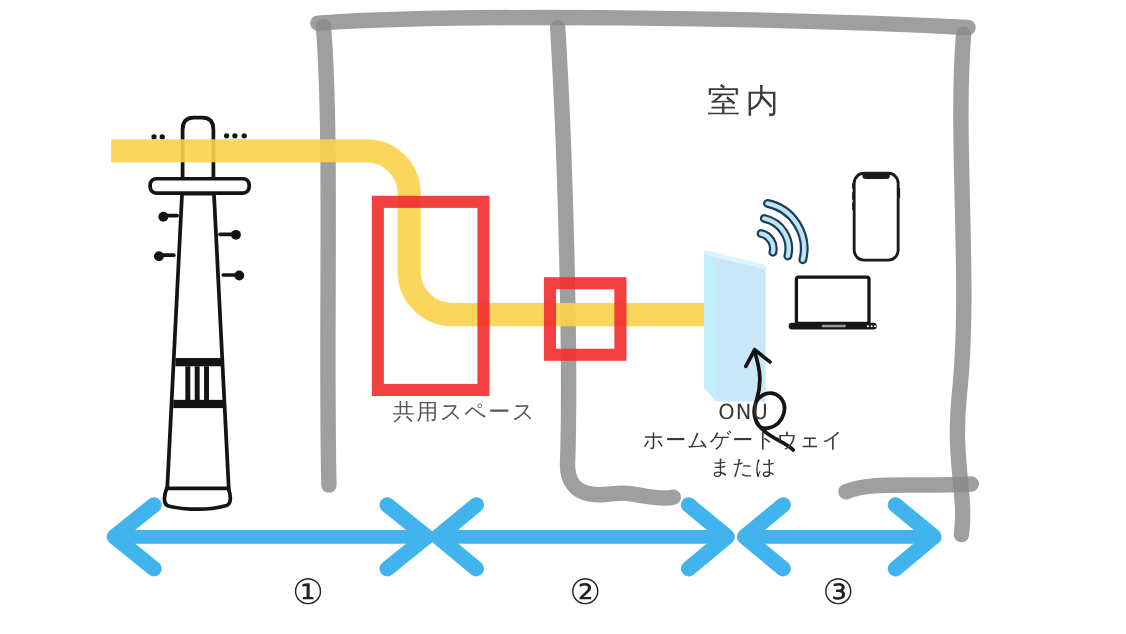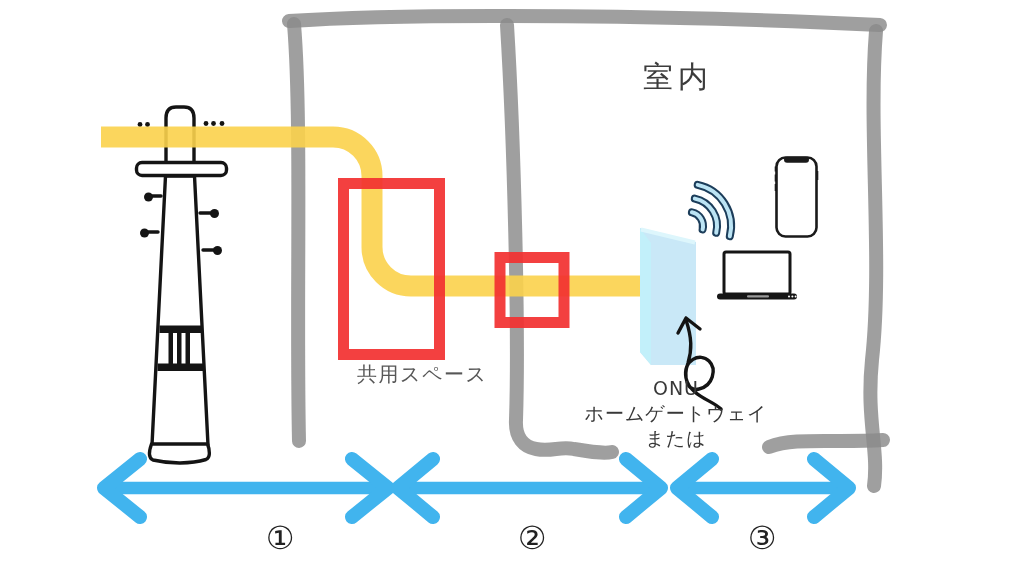--- a/index.html
+++ b/index.html
@@ -17,23 +17,23 @@
   .cable{stroke:var(--cable-yellow,#fbd24b);stroke-opacity:.9;stroke-width:21;fill:none;stroke-linecap:butt;}
   .redbox{stroke:var(--highlight-red,#f23030);stroke-opacity:.92;stroke-width:11;fill:none;}
   .ink{stroke:var(--ink-black,#141414);stroke-width:3.4;fill:#ffffff;stroke-linejoin:round;stroke-linecap:round;}
   .ink-line{stroke:var(--ink-black,#141414);stroke-width:3.4;fill:none;stroke-linecap:round;stroke-linejoin:round;}
   .ink-fill{fill:var(--ink-black,#141414);}
   .arrow{stroke:var(--arrow-blue,#41b4ee);fill:none;stroke-linecap:round;stroke-linejoin:round;}
   .wifi-out{stroke:var(--wifi-outline,#1c3d5a);stroke-width:8;fill:none;stroke-linecap:round;}
   .wifi-in{stroke:var(--wifi-fill,#bce4f4);stroke-width:4;fill:none;stroke-linecap:round;}
 
   .txt{position:absolute;color:var(--text-dark,#3c3c3c);white-space:nowrap;}
-  #room-label{left:643px;top:57px;font-size:30px;letter-spacing:5px;color:var(--text-dark,#3c3c3c);}
+  #room-label{left:643px;top:72px;font-size:30px;letter-spacing:5px;color:var(--text-dark,#3c3c3c);}
   #shared-space-label{left:333px;top:361px;font-size:20px;letter-spacing:1.5px;color:var(--text-gray,#565656);margin-left:24px;}
-  #onu-label{left:556px;top:376px;width:240px;text-align:center;font-size:19px;line-height:25px;color:#383838;letter-spacing:1px;}
+  #onu-label{left:556px;top:363px;width:240px;text-align:center;font-size:19px;line-height:25px;color:#383838;letter-spacing:1px;}
   .section-num{position:absolute;transform:translate(-50%,-50%);font-size:32px;color:#222222;}
   #section-1-label{left:280px;top:538px;}
   #section-2-label{left:532px;top:538px;}
   #section-3-label{left:762px;top:538px;}
 </style>
 </head>
 <body>
 
 <div id="stage">
 

